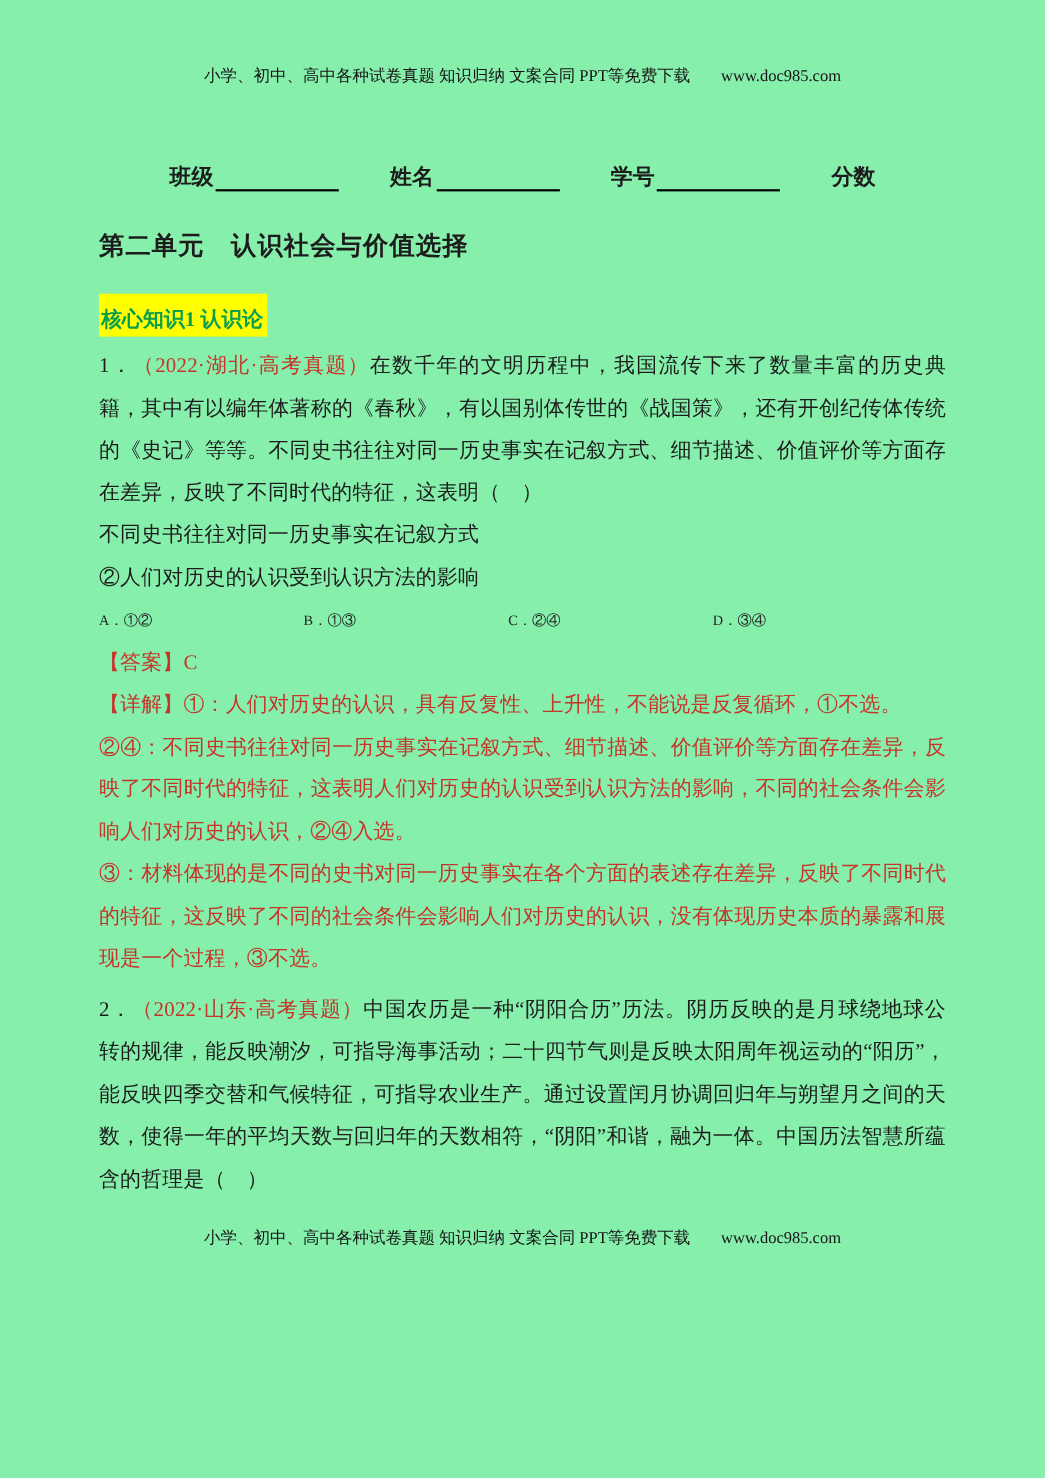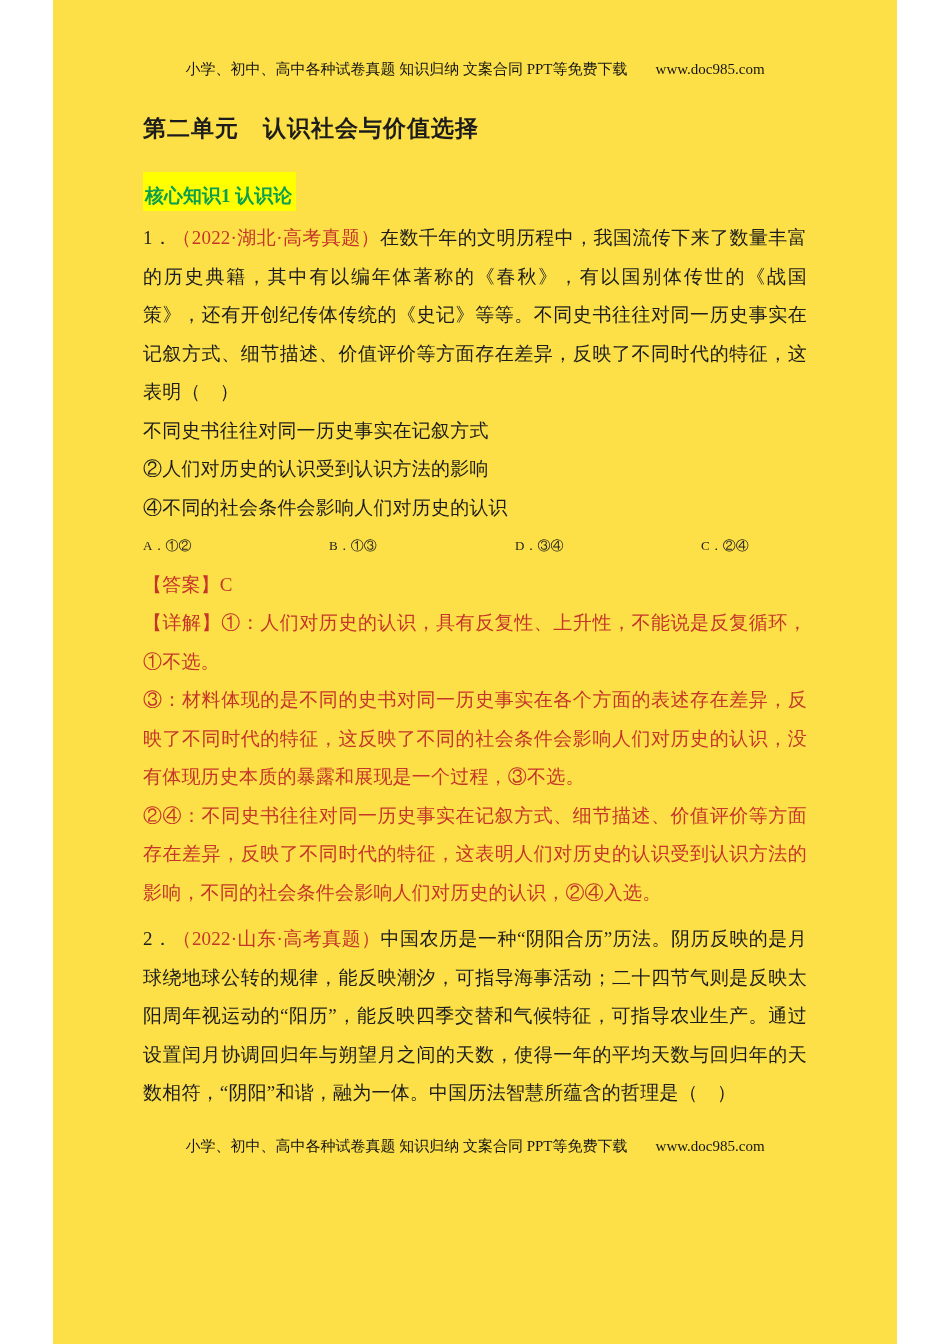--- a/index.html
+++ b/index.html
@@ -1,20 +1,20 @@
 <!DOCTYPE html>
 <html><head>
 <meta charset="utf-8">
 <style>
   html, body { margin: 0; padding: 0; background: #ffffff; }
   .page {
-    width: 844px;
+    width: 950px;
     height: 1344px;
     margin: 0 auto;
-    background: #fde047;
+    background: #86efac;
     box-sizing: border-box;
     padding: 60px 90px 0 90px;
     font-family: "Liberation Serif", "DejaVu Serif", serif;
     color: #1c1c1c;
     overflow: hidden;
     position: relative;
   }
   .page-header, .page-footer {
     text-align: center;
     font-size: 15px;
@@ -86,46 +86,62 @@
 </style>
 </head>
 <body>
 
 <div class="page">
 
   <div class="page-header">
     <span>小学、初中、高中各种试卷真题 知识归纳 文案合同 PPT等免费下载</span><span class="site-url">www.doc985.com</span>
   </div>
 
+  <div class="info-line">
+    <span class="info-group">
+      <span>班级</span>
+      <span class="blank"></span>
+    </span>
+    <span class="info-group">
+      <span>姓名</span>
+      <span class="blank"></span>
+    </span>
+    <span class="info-group">
+      <span>学号</span>
+      <span class="blank"></span>
+    </span>
+    <span class="info-group">
+      <span>分数</span>
+    </span>
+  </div>
 
   <h1 class="doc-title">第二单元　认识社会与价值选择</h1>
 
   <div>
     <span class="section-badge">核心知识1 认识论</span>
   </div>
 
   <div class="body-text">
     <p><span>1．</span><span class="red">（2022·湖北·高考真题）</span><span>在数千年的文明历程中，我国流传下来了数量丰富的历史典籍，其中有以编年体著称的《春秋》，有以国别体传世的《战国策》，还有开创纪传体传统的《史记》等等。不同史书往往对同一历史事实在记叙方式、细节描述、价值评价等方面存在差异，反映了不同时代的特征，这表明（　）</span></p>
 
     <p>不同史书往往对同一历史事实在记叙方式</p>
     <p>②人们对历史的认识受到认识方法的影响</p>
-    <p>④不同的社会条件会影响人们对历史的认识</p>
 
     <div class="choices">
       <span>A．①②</span>
       <span>B．①③</span>
+      <span>C．②④</span>
       <span>D．③④</span>
-      <span>C．②④</span>
     </div>
 
     <p class="red"><span>【答案】</span><span>C</span></p>
 
     <p class="red"><span>【详解】</span><span>①：人们对历史的认识，具有反复性、上升性，不能说是反复循环，①不选。</span></p>
+    <p class="red">②④：不同史书往往对同一历史事实在记叙方式、细节描述、价值评价等方面存在差异，反映了不同时代的特征，这表明人们对历史的认识受到认识方法的影响，不同的社会条件会影响人们对历史的认识，②④入选。</p>
     <p class="red">③：材料体现的是不同的史书对同一历史事实在各个方面的表述存在差异，反映了不同时代的特征，这反映了不同的社会条件会影响人们对历史的认识，没有体现历史本质的暴露和展现是一个过程，③不选。</p>
-    <p class="red">②④：不同史书往往对同一历史事实在记叙方式、细节描述、价值评价等方面存在差异，反映了不同时代的特征，这表明人们对历史的认识受到认识方法的影响，不同的社会条件会影响人们对历史的认识，②④入选。</p>
   </div>
 
   <div class="body-text">
     <p><span>2．</span><span class="red">（2022·山东·高考真题）</span><span>中国农历是一种“阴阳合历”历法。阴历反映的是月球绕地球公转的规律，能反映潮汐，可指导海事活动；二十四节气则是反映太阳周年视运动的“阳历”，能反映四季交替和气候特征，可指导农业生产。通过设置闰月协调回归年与朔望月之间的天数，使得一年的平均天数与回归年的天数相符，“阴阳”和谐，融为一体。中国历法智慧所蕴含的哲理是（　）</span></p>
 
   </div>
 
   <div class="page-footer">
     <span>小学、初中、高中各种试卷真题 知识归纳 文案合同 PPT等免费下载</span><span class="site-url">www.doc985.com</span>
   </div>

